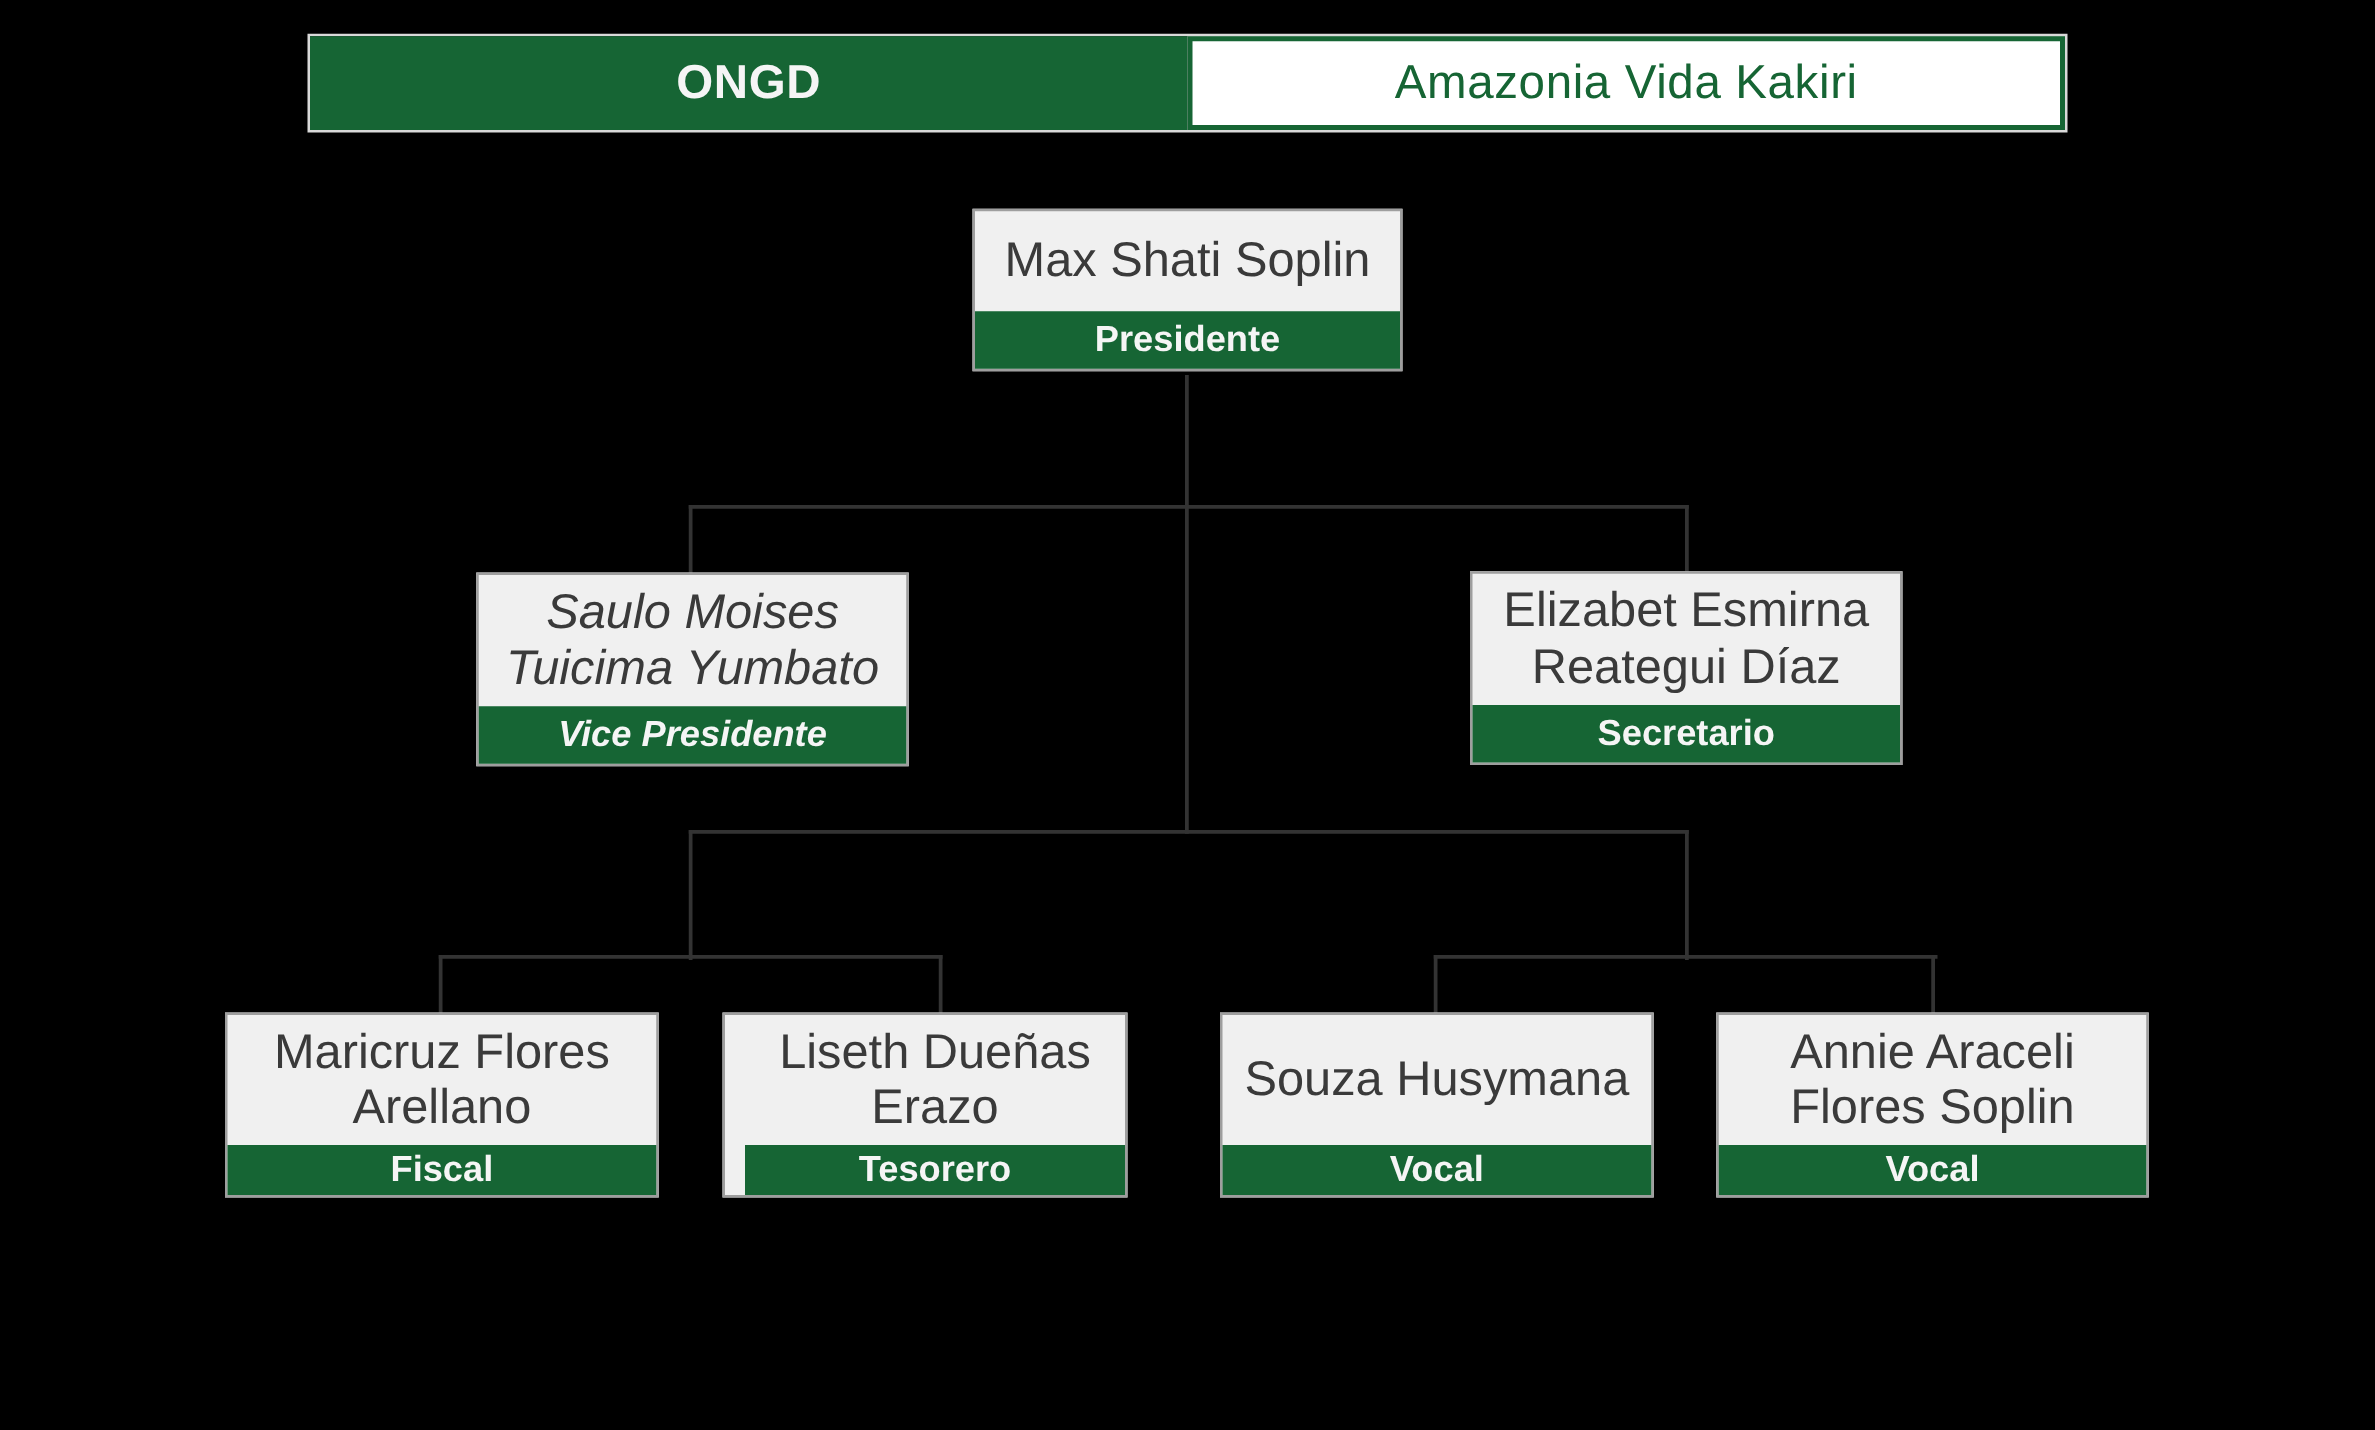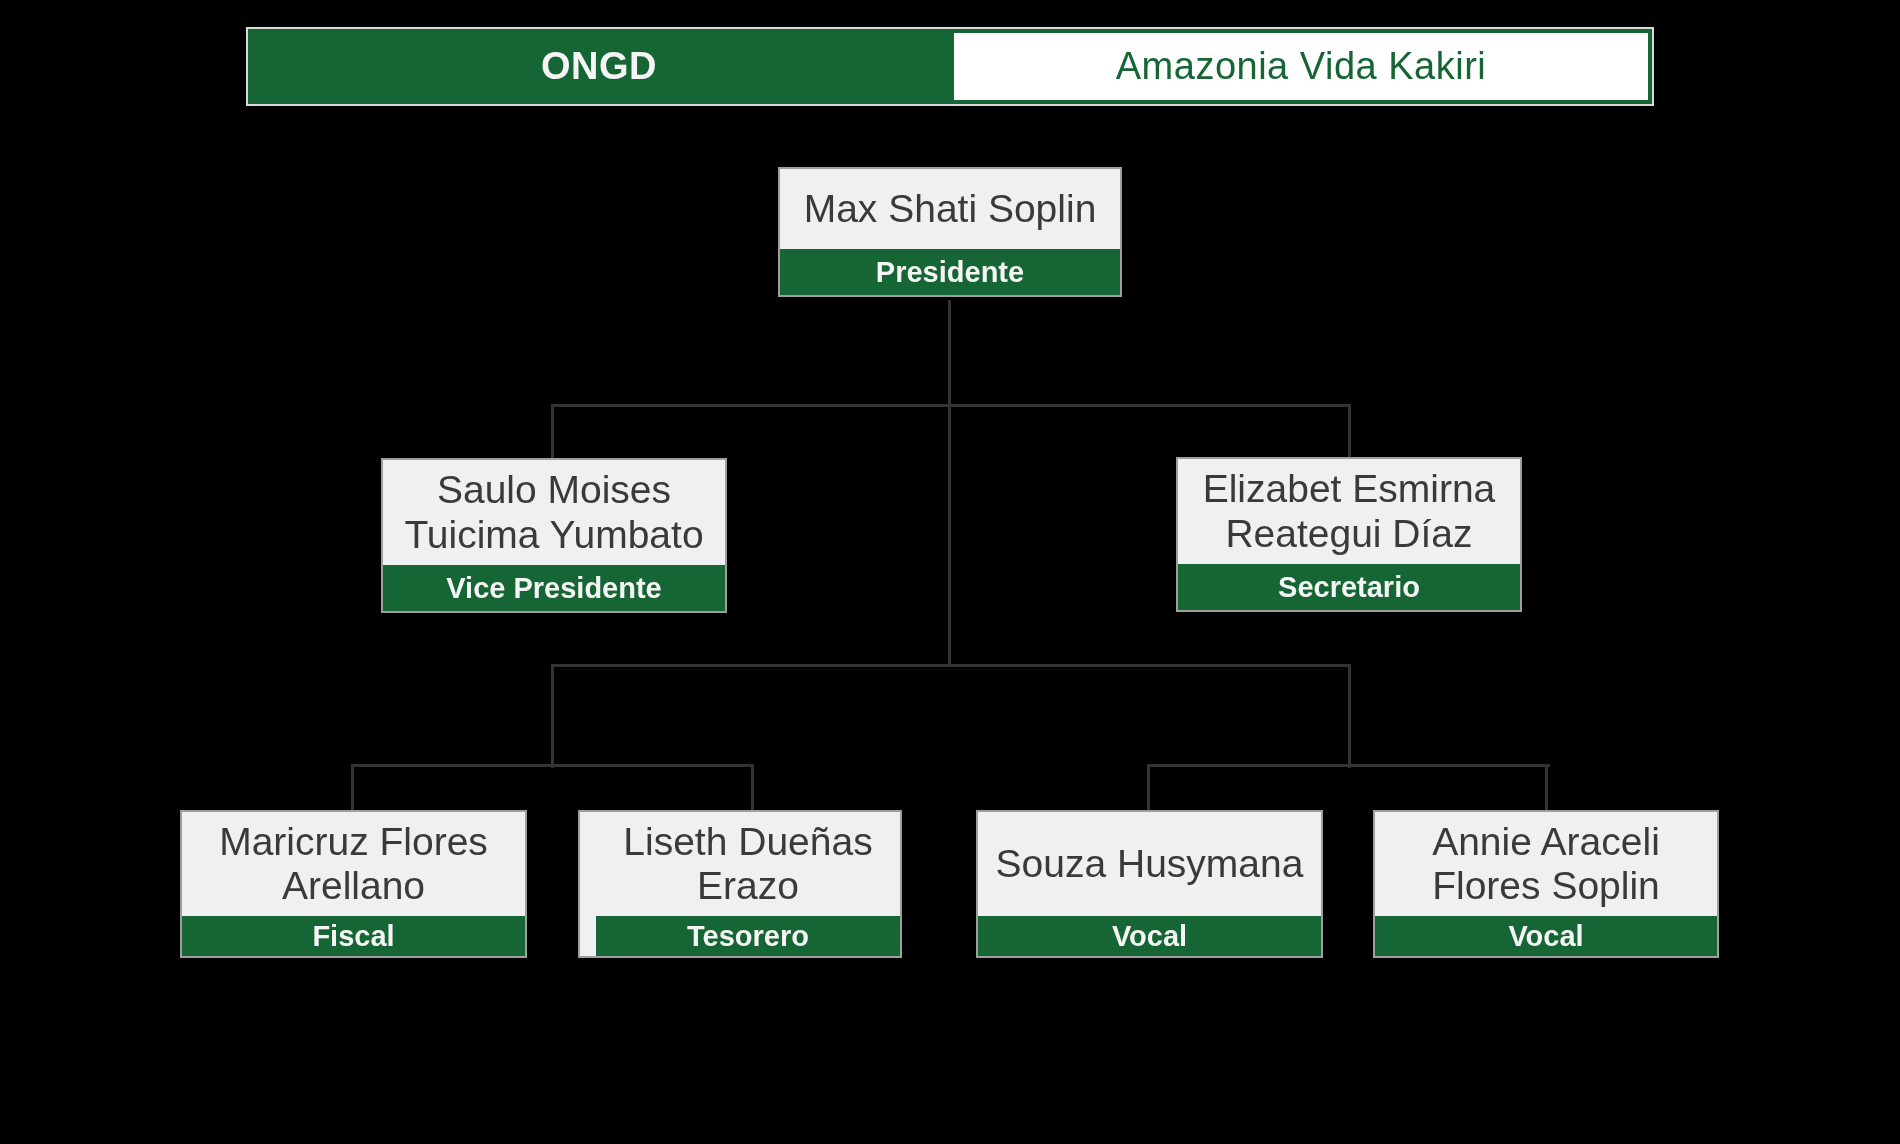--- a/index.html
+++ b/index.html
@@ -70,21 +70,21 @@
   <div class="line" style="left:1545px;top:764px;width:3px;height:50px;"></div>
 
   <div class="node" style="left:778px;top:167px;width:344px;">
     <div class="node-name nh-single">
       <div>Max Shati Soplin</div>
       <div></div>
     </div>
     <div class="node-band band-lg">Presidente</div>
   </div>
 
-  <div class="node" style="left:381px;top:458px;width:346px;">
+  <div class="node" style="left:381px;top:458px;width:346px;font-style:italic;">
     <div class="node-name nh-mid">
       <div>Saulo Moises</div>
       <div>Tuicima Yumbato</div>
     </div>
     <div class="node-band band-lg">Vice Presidente</div>
   </div>
 
   <div class="node" style="left:1176px;top:457px;width:346px;">
     <div class="node-name nh-mid">
       <div>Elizabet Esmirna</div>

